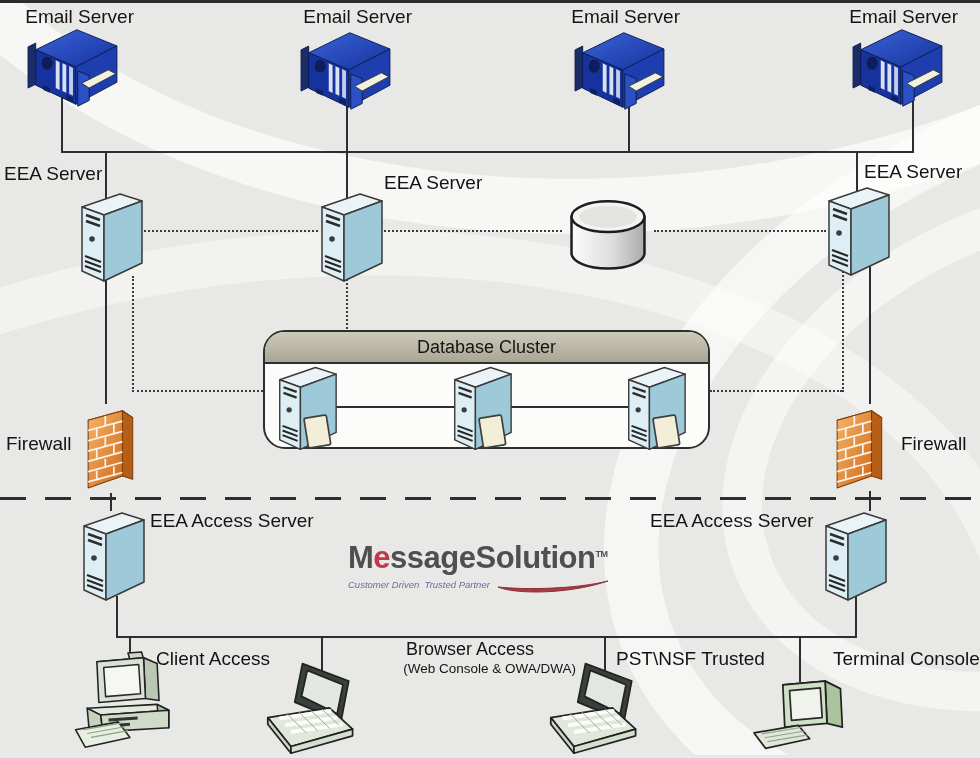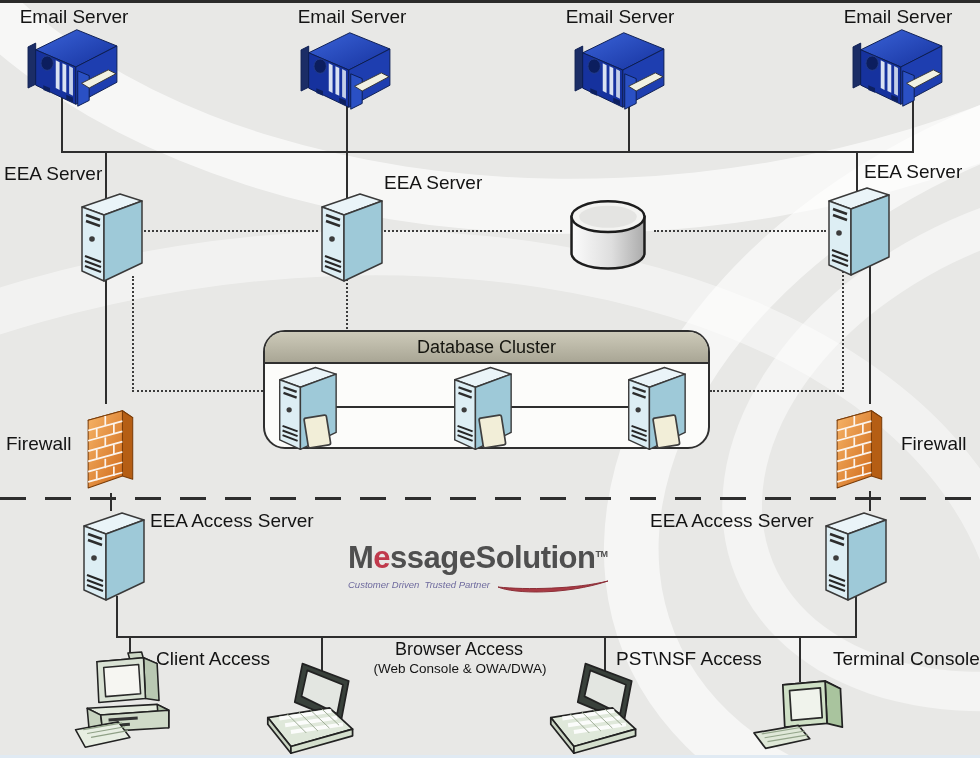--- a/index.html
+++ b/index.html
@@ -22,21 +22,21 @@
   .line{position:absolute;background:#2e2e2e;z-index:1;}
   .vline{width:2px;}
   .hline{height:2px;}
   .dot-h{position:absolute;border-top:2px dotted #3c3c3c;height:0;z-index:1;}
   .dot-v{position:absolute;border-left:2px dotted #3c3c3c;width:0;z-index:1;}
   .dash-sep{position:absolute;left:0;top:497px;width:980px;height:3px;z-index:1;
     background:repeating-linear-gradient(90deg,#2e2e2e 0 26px,transparent 26px 45px);}
 
   
   .lbl{position:absolute;font-size:19px;line-height:1.15;color:#141414;white-space:nowrap;z-index:5;text-align:center;}
-  .lbl.c{text-align:center;}
+  .lbl.c{text-align:right;}
   .lbl.sm{font-size:13.5px;}
   .lbl.md{font-size:18px;}
 
   .icon{position:absolute;z-index:3;}
 
   
   .cluster{position:absolute;left:263px;top:330px;width:447px;height:119px;
     border:2px solid #2f2f2f;border-radius:22px;background:#fcfcfa;z-index:2;box-sizing:border-box;}
   .cluster-header{height:30px;line-height:30px;text-align:center;font-size:18px;color:#15150f;
     background:linear-gradient(#cdcab9,#a9a695);border-bottom:2px solid #2f2f2f;
@@ -298,21 +298,21 @@
     <div class="logo-brand"><span>M</span><span class="e">e</span><span>ssageSolution</span><span class="logo-tm">TM</span></div>
     <div class="logo-tagline">Customer Driven  Trusted Partner</div>
     <svg class="logo-swoosh" width="116" height="18" viewBox="0 0 116 18">
       <path d="M2,8 C18,15 70,16 112,2 C80,10 30,11 2,8 Z" fill="#a93a44" stroke="#8c2f38" stroke-width="1"></path>
     </svg>
   </div>
 
   <div class="lbl" style="left:156px;top:648px">Client Access</div>
   <div class="lbl sm c" style="left:344px;top:661px;width:232px">(Web Console &amp; OWA/DWA)</div>
   <div class="lbl md c" style="left:384px;top:639px;width:150px">Browser Access</div>
-  <div class="lbl" style="left:616px;top:648px">PST\NSF Access</div>
+  <div class="lbl" style="left:616px;top:648px">PST\NSF Trusted</div>
   <div class="lbl" style="left:833px;top:648px">Terminal Console</div>
 
   <svg class="icon" style="left:72px;top:650px" width="110" height="102" viewBox="0 0 110 105">
       <use href="#ic-desktop"></use>
     </svg>
   <svg class="icon" style="left:262px;top:656px" width="106" height="100" viewBox="0 0 110 100">
       <use href="#ic-laptop"></use>
     </svg>
   <svg class="icon" style="left:545px;top:656px" width="106" height="100" viewBox="0 0 110 100">
       <use href="#ic-laptop"></use>

